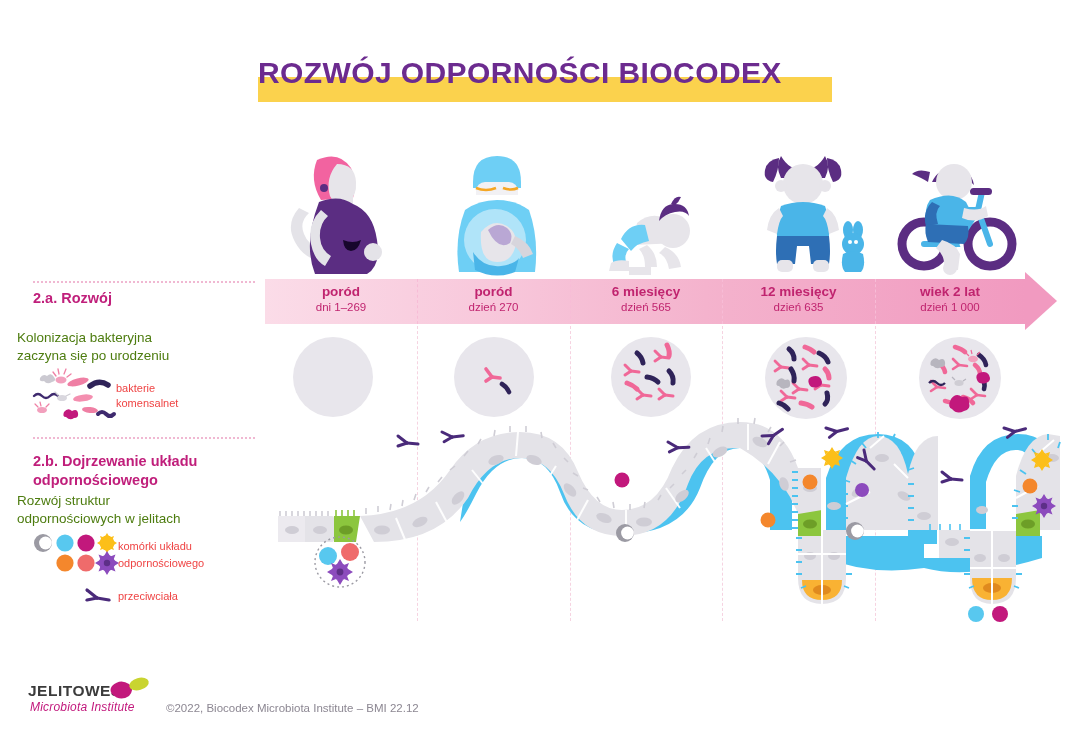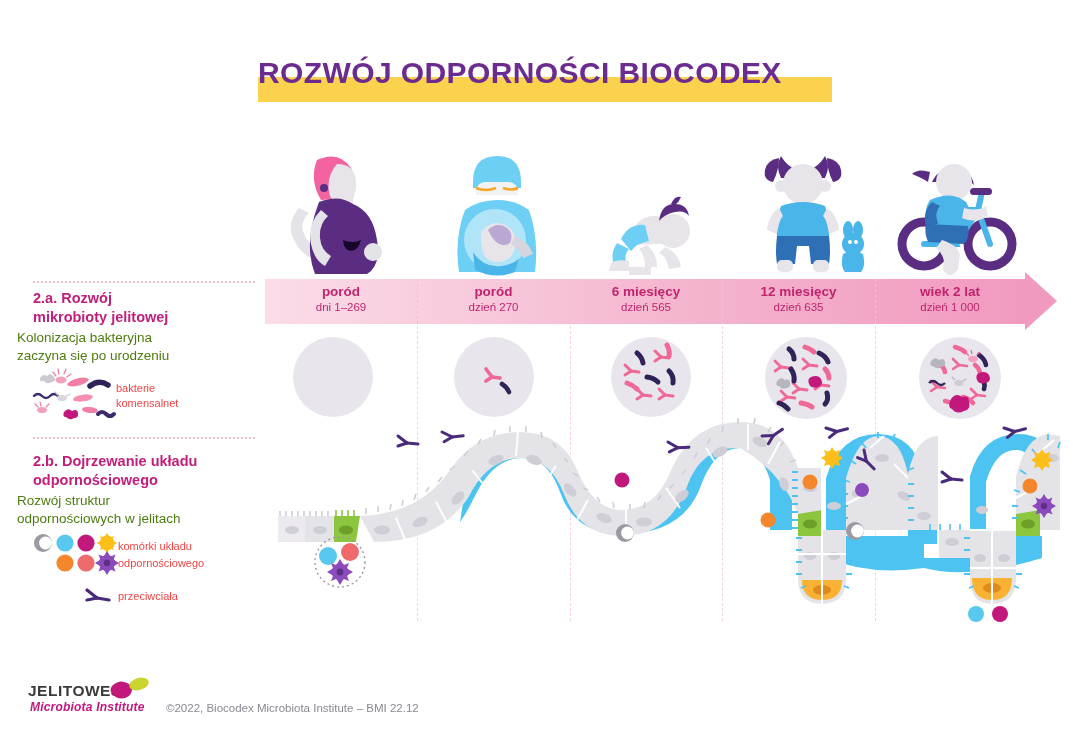--- a/index.html
+++ b/index.html
@@ -84,37 +84,36 @@
     position: absolute; left: 166px; top: 702px;
     font-size: 11.5px; color: #8c8792;
   }
   #logo-word {
     position: absolute; left: 28px; top: 682px;
     font-size: 15.5px; font-weight: bold; letter-spacing: 0.5px;
     color: #3b3b3b;
   }
   #logo-sub {
     position: absolute; left: 30px; top: 700px;
-    font-size: 12px; font-style: italic; font-weight: bold;
+    font-size: 12px; font-style: italic; font-weight: normal;
     color: #c2187c; letter-spacing: 0.2px;
   }
   svg { overflow: visible; }
 </style>
 </head>
 <body>
 
 <div id="stage">
 
   <div id="title-band"></div>
   <div id="title-text">ROZWÓJ ODPORNOŚCI BIOCODEX</div>
 
   <div class="divider" style="top:281px"></div>
 
   <div class="sec-title" style="top:289px">2.a. Rozwój</div>
-  <div class="sec-title" style="top:308px">mikrobioty jelitowej</div>
   <div class="sec-sub" style="top:329px">Kolonizacja bakteryjna</div>
   <div class="sec-sub" style="top:347px">zaczyna się po urodzeniu</div>
 
   <svg style="position:absolute;left:28px;top:366px" width="96" height="52" viewBox="0 0 96 52">
     <g fill="none" stroke-linecap="round">
       <path d="M6 30 q4 -4 8 0 q4 4 8 0 q4 -4 8 0" stroke="#3e2a6e" stroke-width="2.4"></path>
       <path d="M62 20 q9 -7 18 -1" stroke="#2f2359" stroke-width="5.5" stroke-linecap="round"></path>
       <ellipse cx="50" cy="16" rx="11" ry="3.6" fill="#ef7fa4" transform="rotate(-14 50 16)" stroke="none"></ellipse>
       <ellipse cx="55" cy="32" rx="10" ry="3.4" fill="#f48fb0" transform="rotate(-8 55 32)" stroke="none"></ellipse>
       <ellipse cx="62" cy="44" rx="8" ry="3" fill="#ef7fa4" transform="rotate(6 62 44)" stroke="none"></ellipse>

